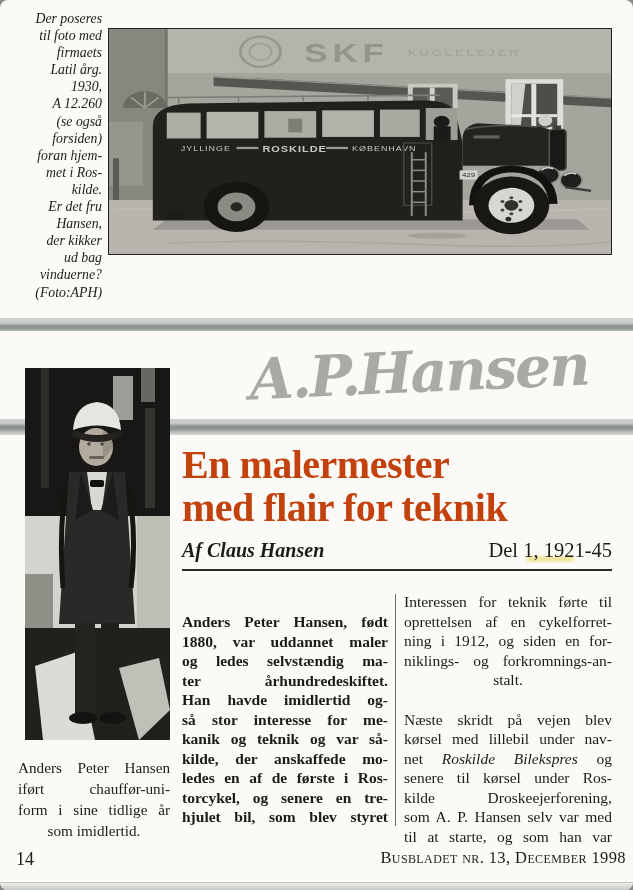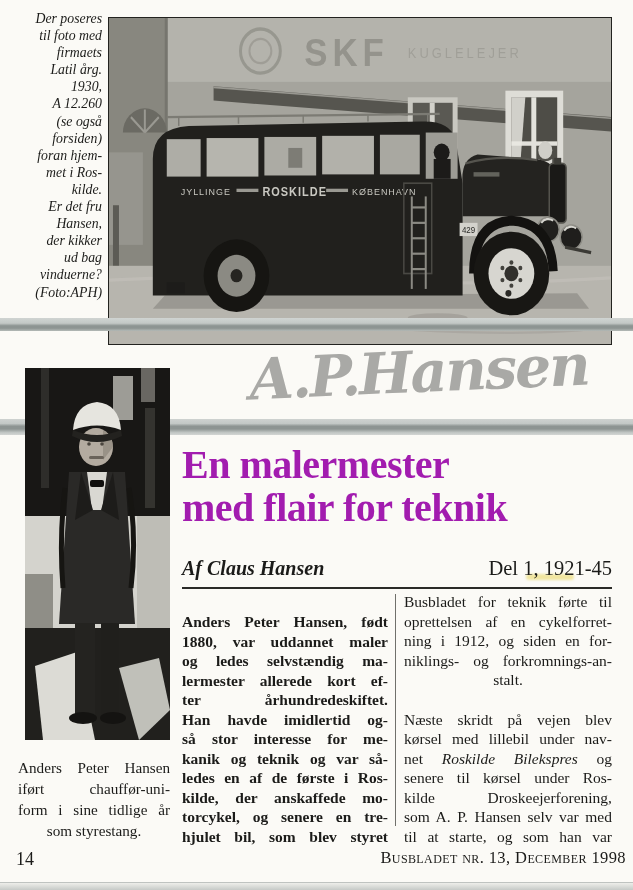--- a/index.html
+++ b/index.html
@@ -1,31 +1,32 @@
 <!DOCTYPE html>
 <html><head>
 <meta charset="utf-8">
 <style>
   html,body{margin:0;padding:0;background:#888;}
   .page{
     position:relative;width:633px;height:890px;margin:0 auto;
     background:#fbfaf6;color:#1b1b19;overflow:hidden;
     font-family:"Liberation Serif", serif;
+    border-radius:8px;
   }
 
   
   .lead-caption{
     position:absolute;left:4px;top:10px;width:98px;
     font-style:italic;font-size:13.8px;line-height:17.1px;
     text-align:right;white-space:pre-line;
   }
 
   
   .lead-photo{
-    position:absolute;left:108px;top:17px;width:504px;height:328px;
+    position:absolute;left:108px;top:28px;width:504px;height:227px;
     border:1.5px solid #22221f;background:#a5a49d;box-sizing:border-box;
   }
   .lead-photo svg{display:block;width:100%;height:100%;}
 
   
   .band{position:absolute;left:0;width:633px;}
   .band-top{
     top:318px;height:13px;
     background:linear-gradient(#d0d4d2 0%,#c3c8c6 40%,#8d9492 60%,#8d9492 78%,#b4bab7 100%);
   }
@@ -45,25 +46,25 @@
   .portrait-photo{
     position:absolute;left:25px;top:368px;width:145px;height:372px;z-index:3;
     background:#181715;
   }
   .portrait-photo svg{display:block;width:100%;height:100%;}
 
   
   .article-head{position:absolute;left:182px;top:444px;width:430px;}
   .article-title{
     margin:0;font-size:40px;font-weight:bold;line-height:1.07;
-    letter-spacing:-0.5px;white-space:pre-line;color:#a21caf;
+    letter-spacing:-0.5px;white-space:pre-line;color:#c2410c;
   }
   .byline-row{
     display:flex;justify-content:space-between;align-items:baseline;
-    margin-top:27px;padding-bottom:7px;border-bottom:2px solid #2a2a27;
+    margin-top:9px;padding-bottom:7px;border-bottom:2px solid #2a2a27;
   }
   .byline{font-style:italic;font-weight:bold;font-size:20px;}
   .part-label{font-size:20.5px;position:relative;text-align:center;}
   .part-smudge{
     position:absolute;left:38px;bottom:0px;width:48px;height:6px;
     background:#e8d44d;opacity:.5;border-radius:3px;filter:blur(1px);
   }
   .part-text{position:relative;}
 
   
@@ -292,53 +293,52 @@
     <div class="byline-row">
       <span class="byline">Af Claus Hansen</span>
       <span class="part-label"><span class="part-smudge"></span><span class="part-text">Del 1, 1921-45</span></span>
     </div>
   </div>
 
   <div class="col col-left">
     <div class="jl">Anders Peter Hansen, født</div>
     <div class="jl">1880, var uddannet maler</div>
     <div class="jl">og ledes selvstændig ma-</div>
-    <div class="jl">lermester allerede kort ef-</div>
     <div class="jl">ter århundredeskiftet.</div>
     <div class="jl">Han havde imidlertid og-</div>
     <div class="jl">så stor interesse for me-</div>
     <div class="jl">kanik og teknik og var så-</div>
+    <div class="jl">kilde, der anskaffede mo-</div>
     <div class="jl">ledes en af de første i Ros-</div>
-    <div class="jl">kilde, der anskaffede mo-</div>
     <div class="jl">torcykel, og senere en tre-</div>
     <div class="jl">hjulet bil, som blev styret</div>
   </div>
 
   <div class="col-divider"></div>
 
   <div class="col col-right">
-    <div class="jl">Busbladet for teknik førte til</div>
+    <div class="jl">Interessen for teknik førte til</div>
     <div class="jl">oprettelsen af en cykelforret-</div>
     <div class="jl">ning i 1912, og siden en for-</div>
     <div class="jl">niklings- og forkromnings-an-</div>
     <div class="ll">stalt.</div>
     <div class="para-gap"></div>
     <div class="jl">Næste skridt på vejen blev</div>
     <div class="jl">kørsel med lillebil under nav-</div>
     <div class="jl"><span>net</span> <i>Roskilde Bilekspres</i> <span>og</span></div>
     <div class="jl">senere til kørsel under Ros-</div>
     <div class="jl">kilde Droskeejerforening,</div>
     <div class="jl">som A. P. Hansen selv var med</div>
     <div class="jl">til at starte, og som han var</div>
   </div>
 
   <div class="portrait-caption">
     <div class="jl">Anders Peter Hansen</div>
     <div class="jl">iført chauffør-uni-</div>
     <div class="jl">form i sine tidlige år</div>
-    <div class="ll">som styrestang.</div>
+    <div class="ll">som imidlertid.</div>
   </div>
 
   <div class="footer-page-number">14</div>
   <div class="footer-issue">Busbladet nr. 13, December 1998</div>
   <div class="bottom-strip"></div>
 
 </div>
 
 </body></html>

